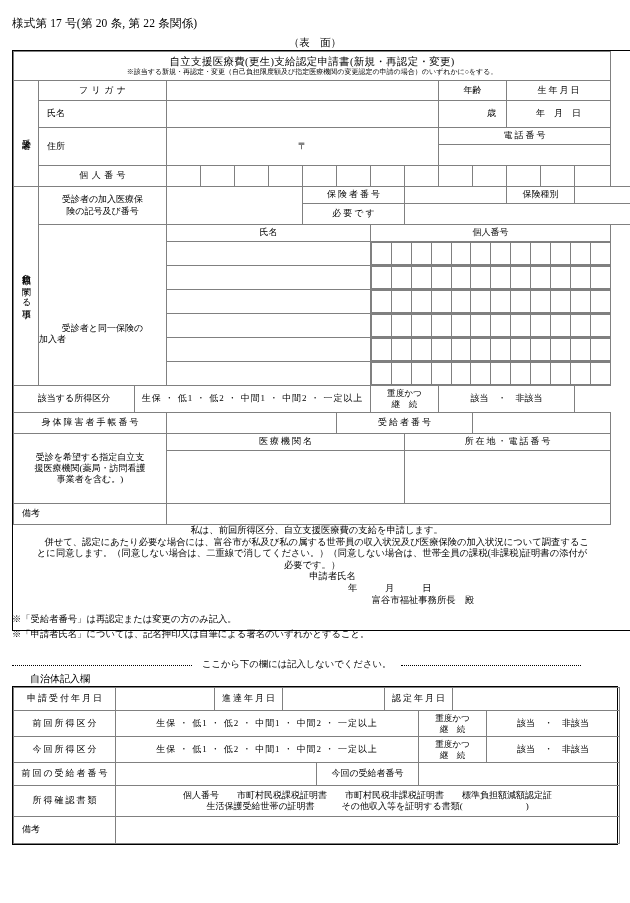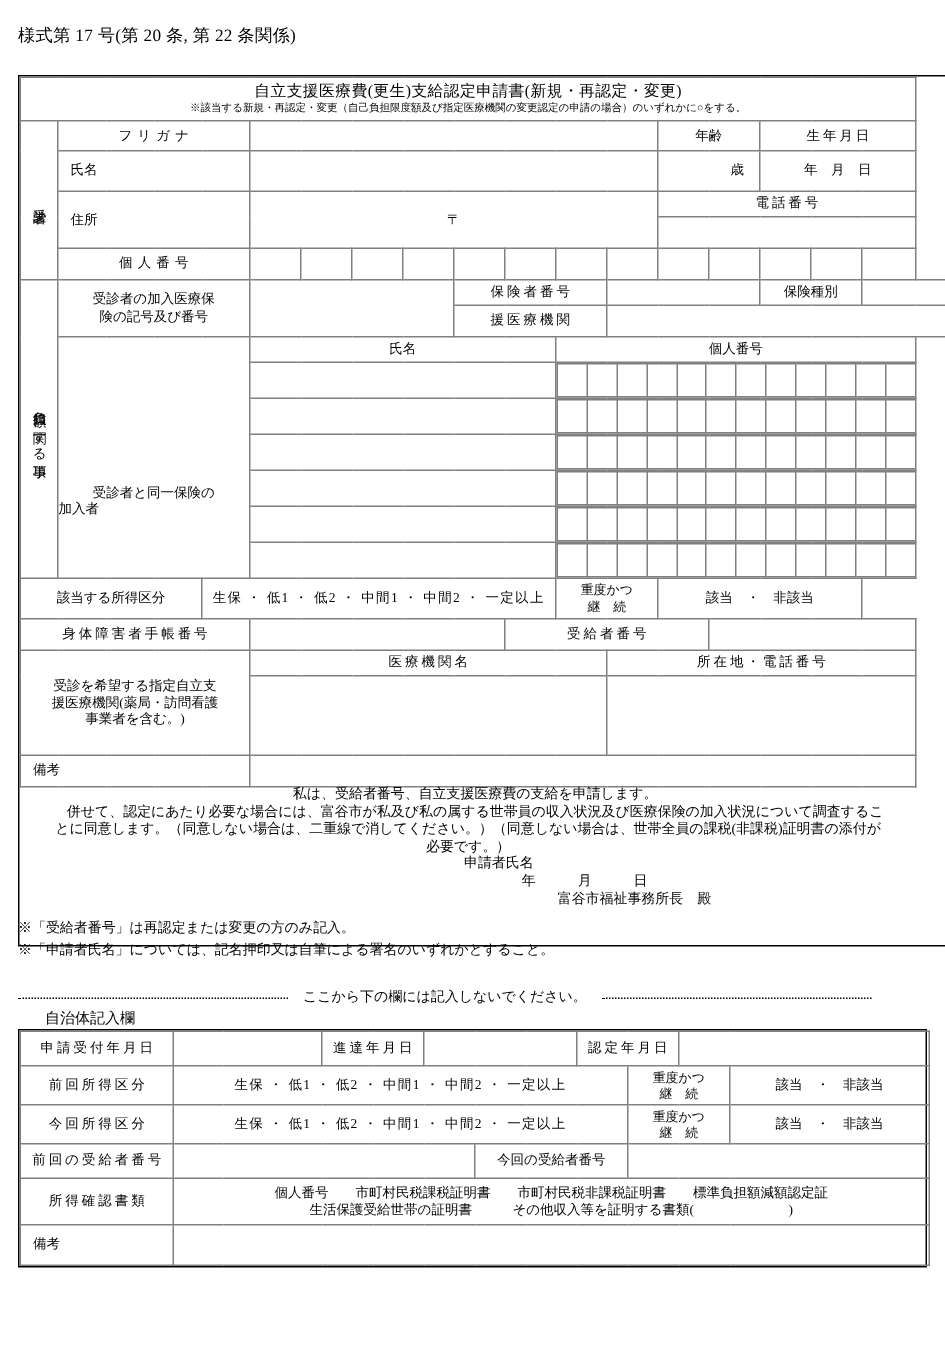--- a/index.html
+++ b/index.html
@@ -201,20 +201,21 @@
   .postal { text-align: left; padding-left: 6px; vertical-align: top; padding-top: 3px; }
   .mid-dot { letter-spacing: .1em; }
   .two-line { line-height: 1.15; font-size: 8.6px; }
 </style>
 </head>
 <body>
 
 <div class="page">
 
   <div class="form-no">様式第 17 号(第 20 条, 第 22 条関係)</div>
+  <div class="side-label">（表　面）</div>
 
   <div class="outer" id="main-form">
     <table class="grid">
       <colgroup>
         <col style="width:25px">
         <col style="width:32px">
           <col style="width:32px">
           <col style="width:32px">
           <col style="width:32px">
         <col style="width:34px">
@@ -324,21 +325,21 @@
           <span class="sp2">保険者番号</span>
         </td>
         <td colspan="3"></td>
         <td colspan="2">
           <span>保険種別</span>
         </td>
         <td colspan="2"></td>
       </tr>
       <tr>
         <td colspan="3" style="height:20px;">
-          <span class="sp2">援医療機関</span>
+          <span class="sp2">必要です</span>
         </td>
         <td colspan="7"></td>
       </tr>
 
       <tr>
         <td colspan="4" rowspan="7" class="lbl">
           <div style="padding-top:58px;">
             <div>受診者と同一保険の</div>
             <div class="lbl-just" style="padding:0;">
                   <span>加入者</span>
@@ -534,21 +535,21 @@
         <td colspan="5" style="height:20px;">
           <div class="lbl-just">
                 <span>備考</span>
               </div>
         </td>
         <td colspan="13"></td>
       </tr>
 
       <tr>
         <td colspan="18" class="decl nb-l nb-r nb-b" style="height:105px;vertical-align:top;">
-          <p class="indent">私は、受給者番号、自立支援医療費の支給を申請します。</p>
+          <p class="indent">私は、前回所得区分、自立支援医療費の支給を申請します。</p>
           <p class="indent">併せて、認定にあたり必要な場合には、富谷市が私及び私の属する世帯員の収入状況及び医療保険の加入状況について調査するこ</p>
           <p>とに同意します。（同意しない場合は、二重線で消してください。）（同意しない場合は、世帯全員の課税(非課税)証明書の添付が</p>
           <p>必要です。）</p>
           <p class="sign-name">申請者氏名</p>
           <p class="date-line" style="padding-left:56%;">年　　　月　　　日</p>
           <p class="office-line" style="padding-left:60%;">富谷市福祉事務所長　殿</p>
         </td>
       </tr>
     </tbody>
       </table>

